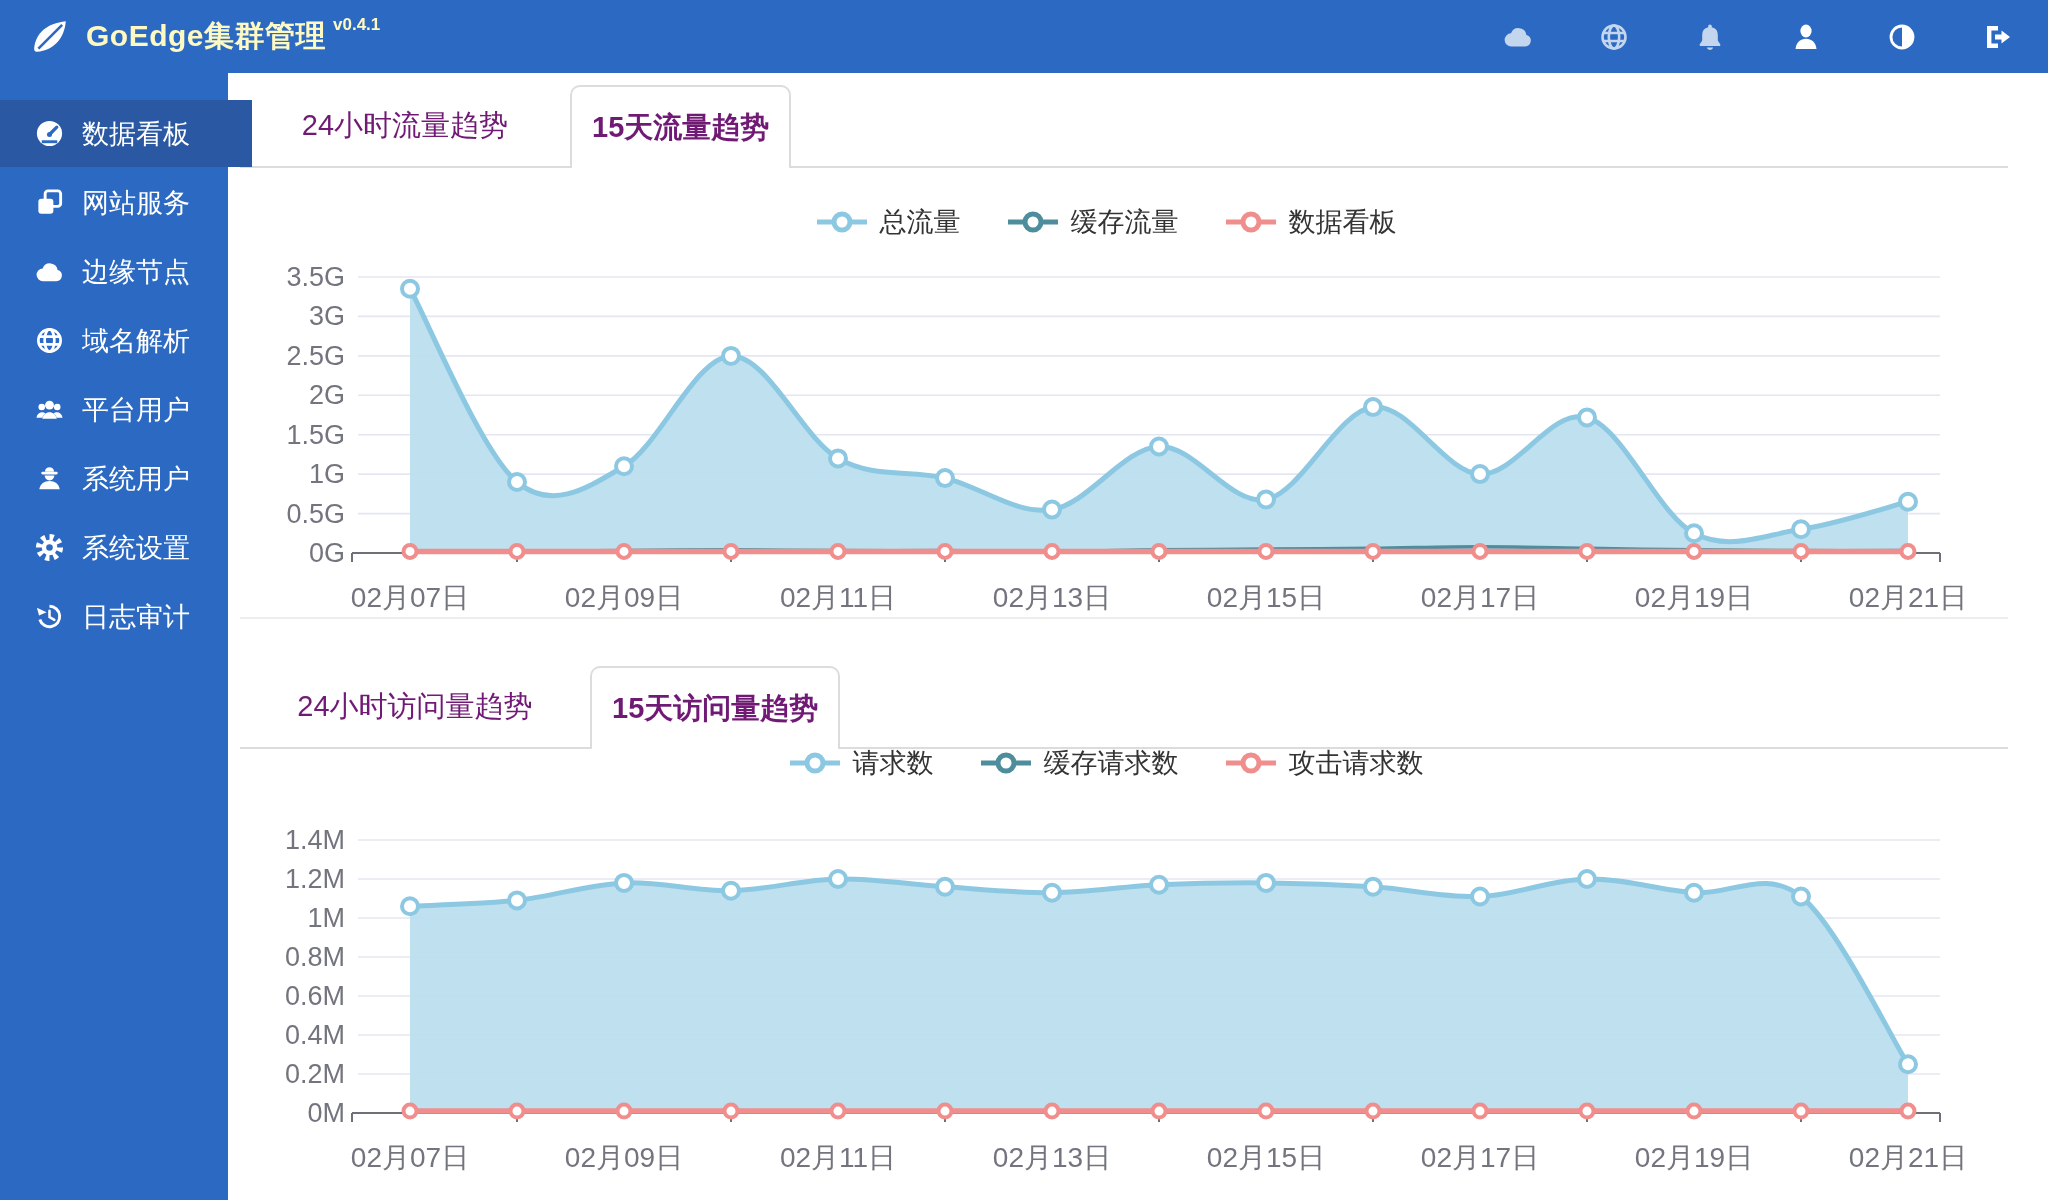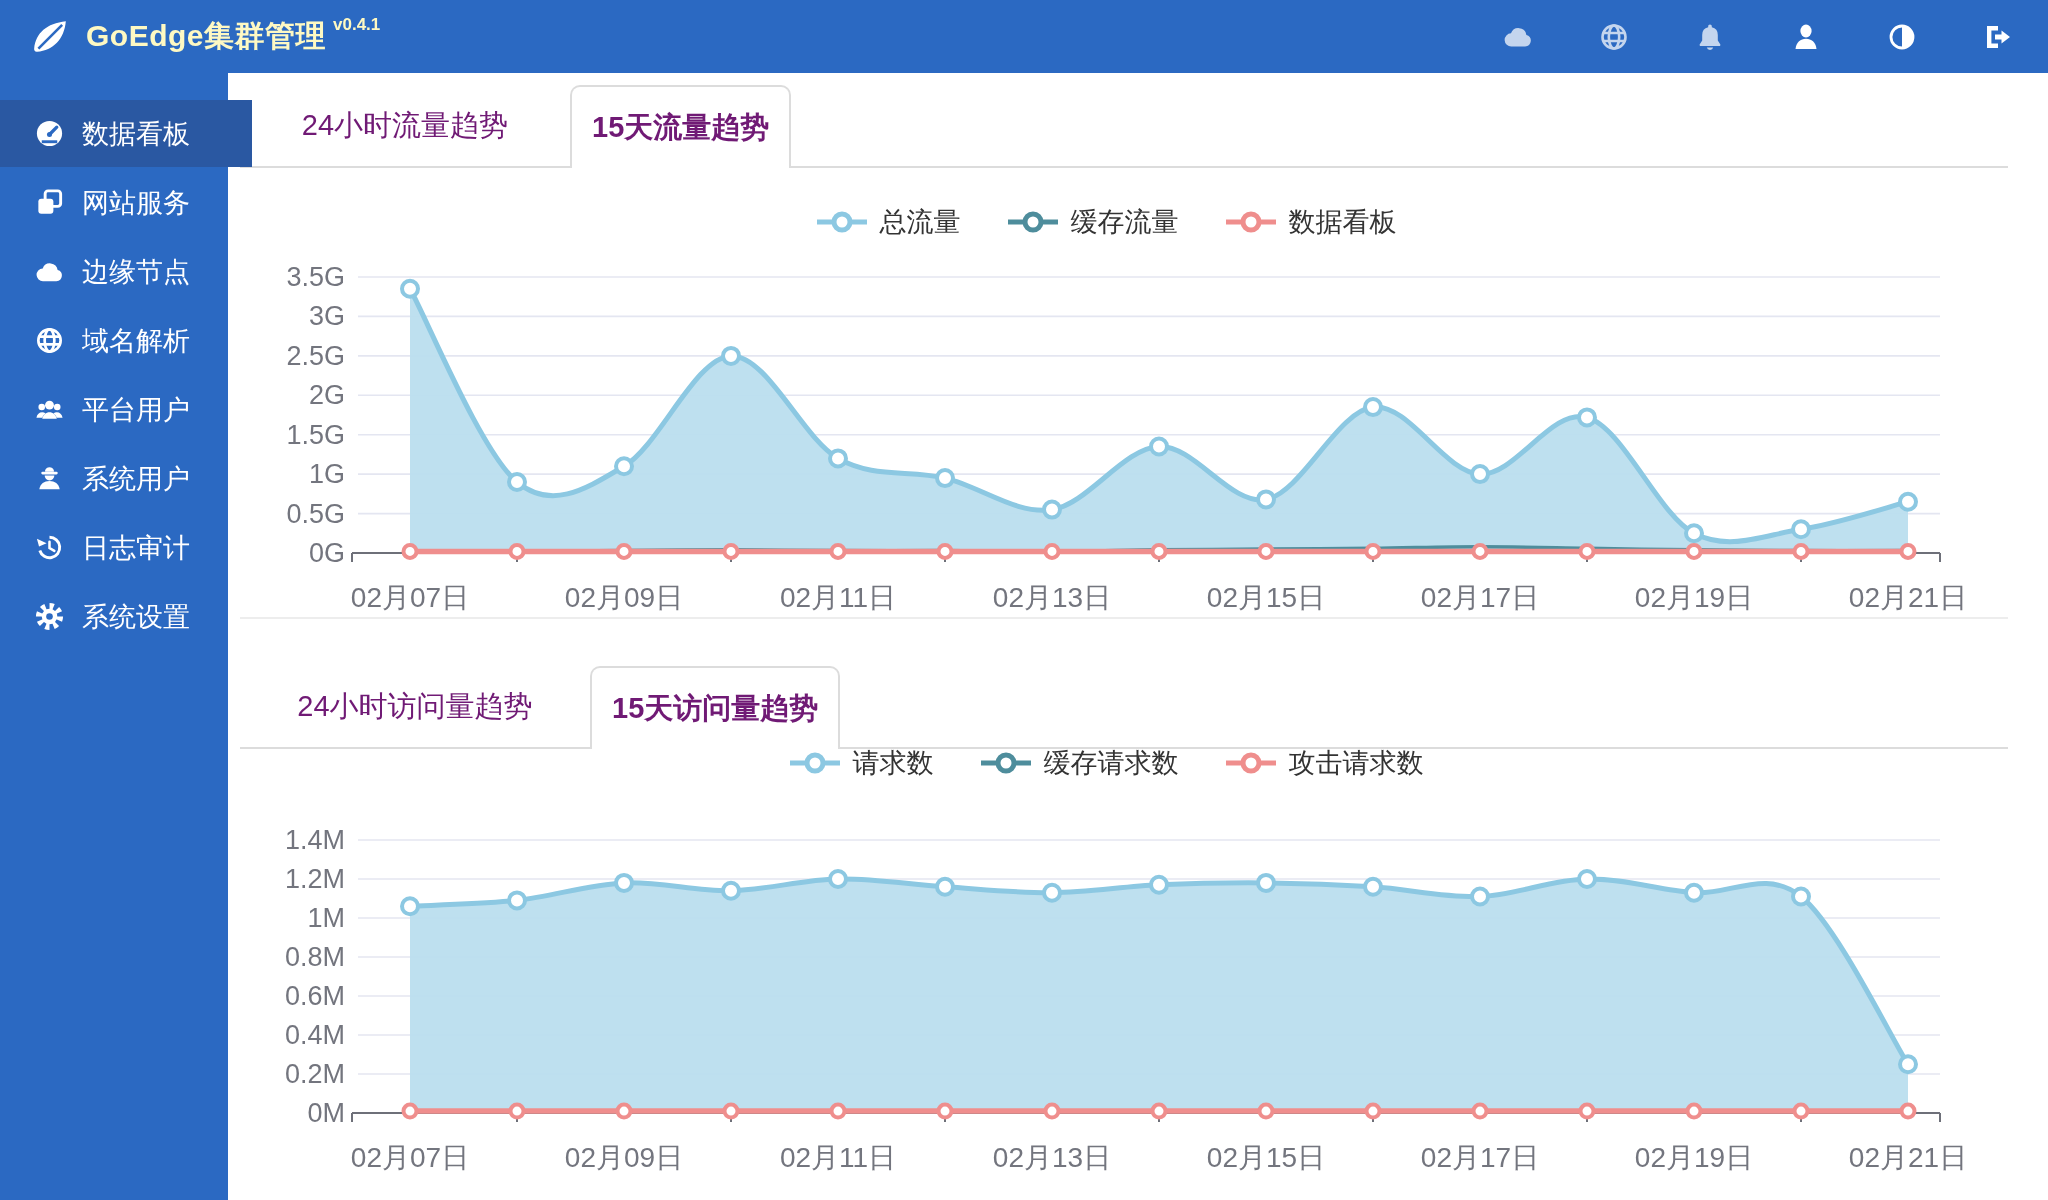--- a/index.html
+++ b/index.html
@@ -153,36 +153,36 @@
           <rect x="7.5" y="9" width="17" height="2.8" rx="1.4"></rect>
           <path d="M11 13h10a5 5 0 0 1-10 0z"></path>
           <path d="M5.5 27c1-5.5 5-8.3 10.5-8.3S25.5 21.5 26.5 27z"></path>
         </svg>
       </span>
       <span class="slabel">系统用户</span>
     </div>
     <div class="side-item">
       <span class="sicon">
         <svg viewBox="0 0 32 32" width="31" height="31">
+          <circle cx="16" cy="16" r="10.5" fill="none" stroke="#fff" stroke-width="7" stroke-dasharray="4.1 4.1"></circle>
+          <circle cx="16" cy="16" r="8" fill="#fff"></circle>
+          <circle cx="16" cy="16" r="3.4" fill="#2B69C2"></circle>
+        </svg>
+      </span>
+      <span class="slabel">系统设置</span>
+    </div>
+    <div class="side-item">
+      <span class="sicon">
+        <svg viewBox="0 0 32 32" width="31" height="31">
           <path d="M16 5.5a10.5 10.5 0 1 1-10 13.6" fill="none" stroke="#fff" stroke-width="3"></path>
           <path d="M3 7l2.2 8L13 11.5z" fill="#fff"></path>
           <path d="M16 10v6.5l5 3" stroke="#fff" stroke-width="2.6" fill="none" stroke-linecap="round"></path>
         </svg>
       </span>
       <span class="slabel">日志审计</span>
-    </div>
-    <div class="side-item">
-      <span class="sicon">
-        <svg viewBox="0 0 32 32" width="31" height="31">
-          <circle cx="16" cy="16" r="10.5" fill="none" stroke="#fff" stroke-width="7" stroke-dasharray="4.1 4.1"></circle>
-          <circle cx="16" cy="16" r="8" fill="#fff"></circle>
-          <circle cx="16" cy="16" r="3.4" fill="#2B69C2"></circle>
-        </svg>
-      </span>
-      <span class="slabel">系统设置</span>
     </div>
   </nav>
 
 <div class="tabrow" id="tabrow-traffic">
   <div class="tab" style="width:330px">24小时流量趋势</div>
   <div class="tab active">15天流量趋势</div>
 </div>
 
 <div class="legend" id="legend-0">
     <span class="legend-item">

